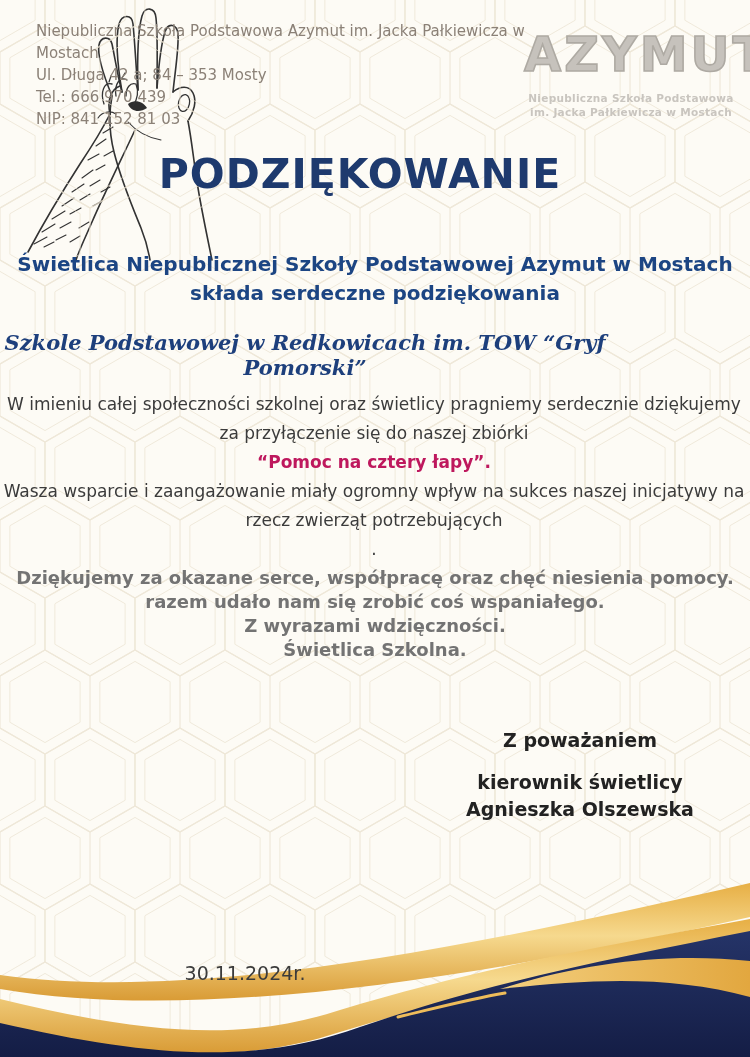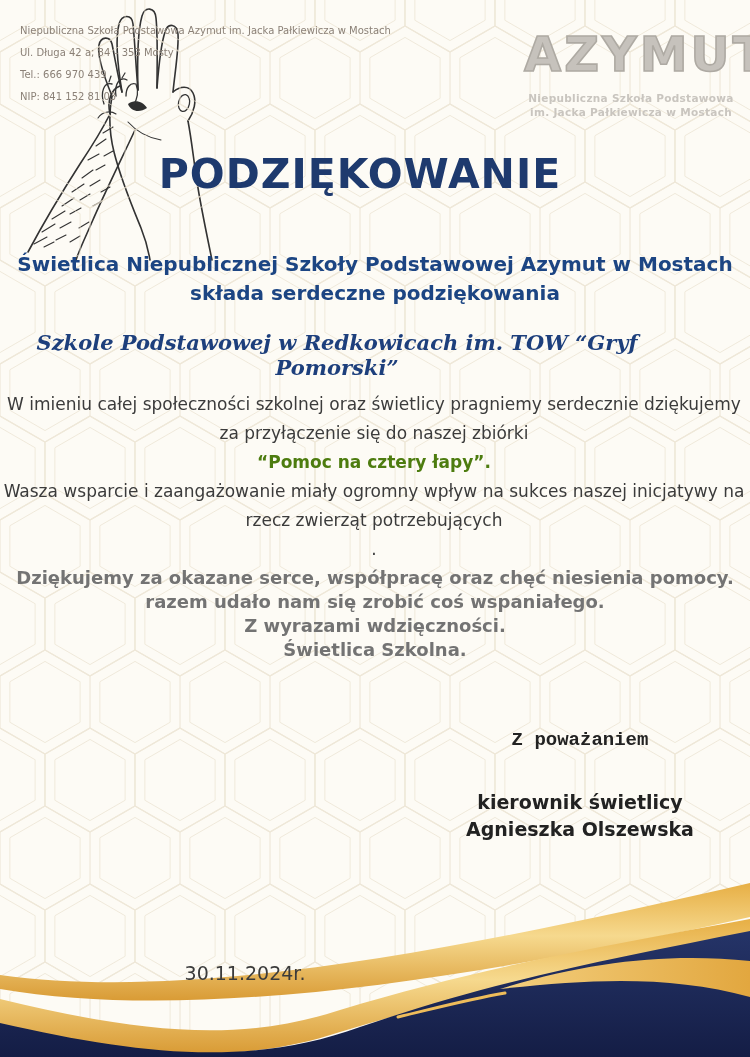--- a/index.html
+++ b/index.html
@@ -5,22 +5,22 @@
   html,body{margin:0;padding:0;}
   body{
     width:750px;height:1057px;position:relative;overflow:hidden;
     background:#fdfbf5;
     font-family:"DejaVu Sans","Liberation Sans",sans-serif;
   }
   .bg-pattern{position:absolute;left:0;top:0;z-index:0;}
   .layer{position:absolute;z-index:2;}
 
   .header-left{
-    left:20px;top:20px;width:520px;
-    font-size:10px;line-height:22px;color:#8b8177;
+    left:36px;top:20px;width:520px;
+    font-size:15px;line-height:22px;color:#8b8177;
   }
   .logo{right:12px;top:26px;width:214px;text-align:center;}
   .logo-name{
     font-size:48px;font-weight:bold;letter-spacing:3px;
     color:#c6c2bc;-webkit-text-stroke:1.6px #aeaaa3;
     font-family:"DejaVu Sans","Liberation Sans",sans-serif;
     text-align:center;
   }
   .logo-sub{margin-top:9px;font-size:10.5px;font-weight:bold;color:#c9c5bf;line-height:14px;letter-spacing:0.3px;}
 
@@ -30,39 +30,39 @@
   }
 
   .intro{
     top:250px;left:0;width:750px;text-align:center;
     font-size:20px;font-weight:bold;line-height:29px;color:#1c4583;
   }
 
   .recipient{
     top:330px;left:0;width:610px;text-align:center;
     font-family:"DejaVu Serif","Liberation Serif",serif;
-    font-style:italic;font-weight:bold;font-size:21px;color:#1d3f7c;padding-left:32px;
+    font-style:italic;font-weight:bold;font-size:21px;color:#1d3f7c;
   }
 
   .body-text{
     top:390px;left:0;width:748px;text-align:center;
     font-size:17px;line-height:29px;color:#3b3b3b;
   }
-  .campaign{font-weight:bold;color:#4d7c0f;}
+  .campaign{font-weight:bold;color:#be185d;}
 
   .thanks{
     top:566px;left:0;width:750px;text-align:center;
     font-size:18px;font-weight:bold;line-height:24px;color:#737373;
   }
 
   .signature{
     top:729px;left:440px;width:280px;text-align:center;
     font-size:19px;font-weight:bold;color:#222;
   }
-  .signature .salutation{margin-bottom:38px;font-family:Liberation Mono, monospace;}
+  .signature .salutation{margin-bottom:18px;}
   .signature .sig-line{line-height:27px;}
 
   .illustration{left:25px;top:698px;z-index:2;}
 
   .date{
     top:962px;left:145px;width:200px;text-align:center;
     font-size:19px;color:#3b3b3b;z-index:2;
   }
 
   .wave{position:absolute;left:0;bottom:0;width:750px;height:230px;z-index:1;}

